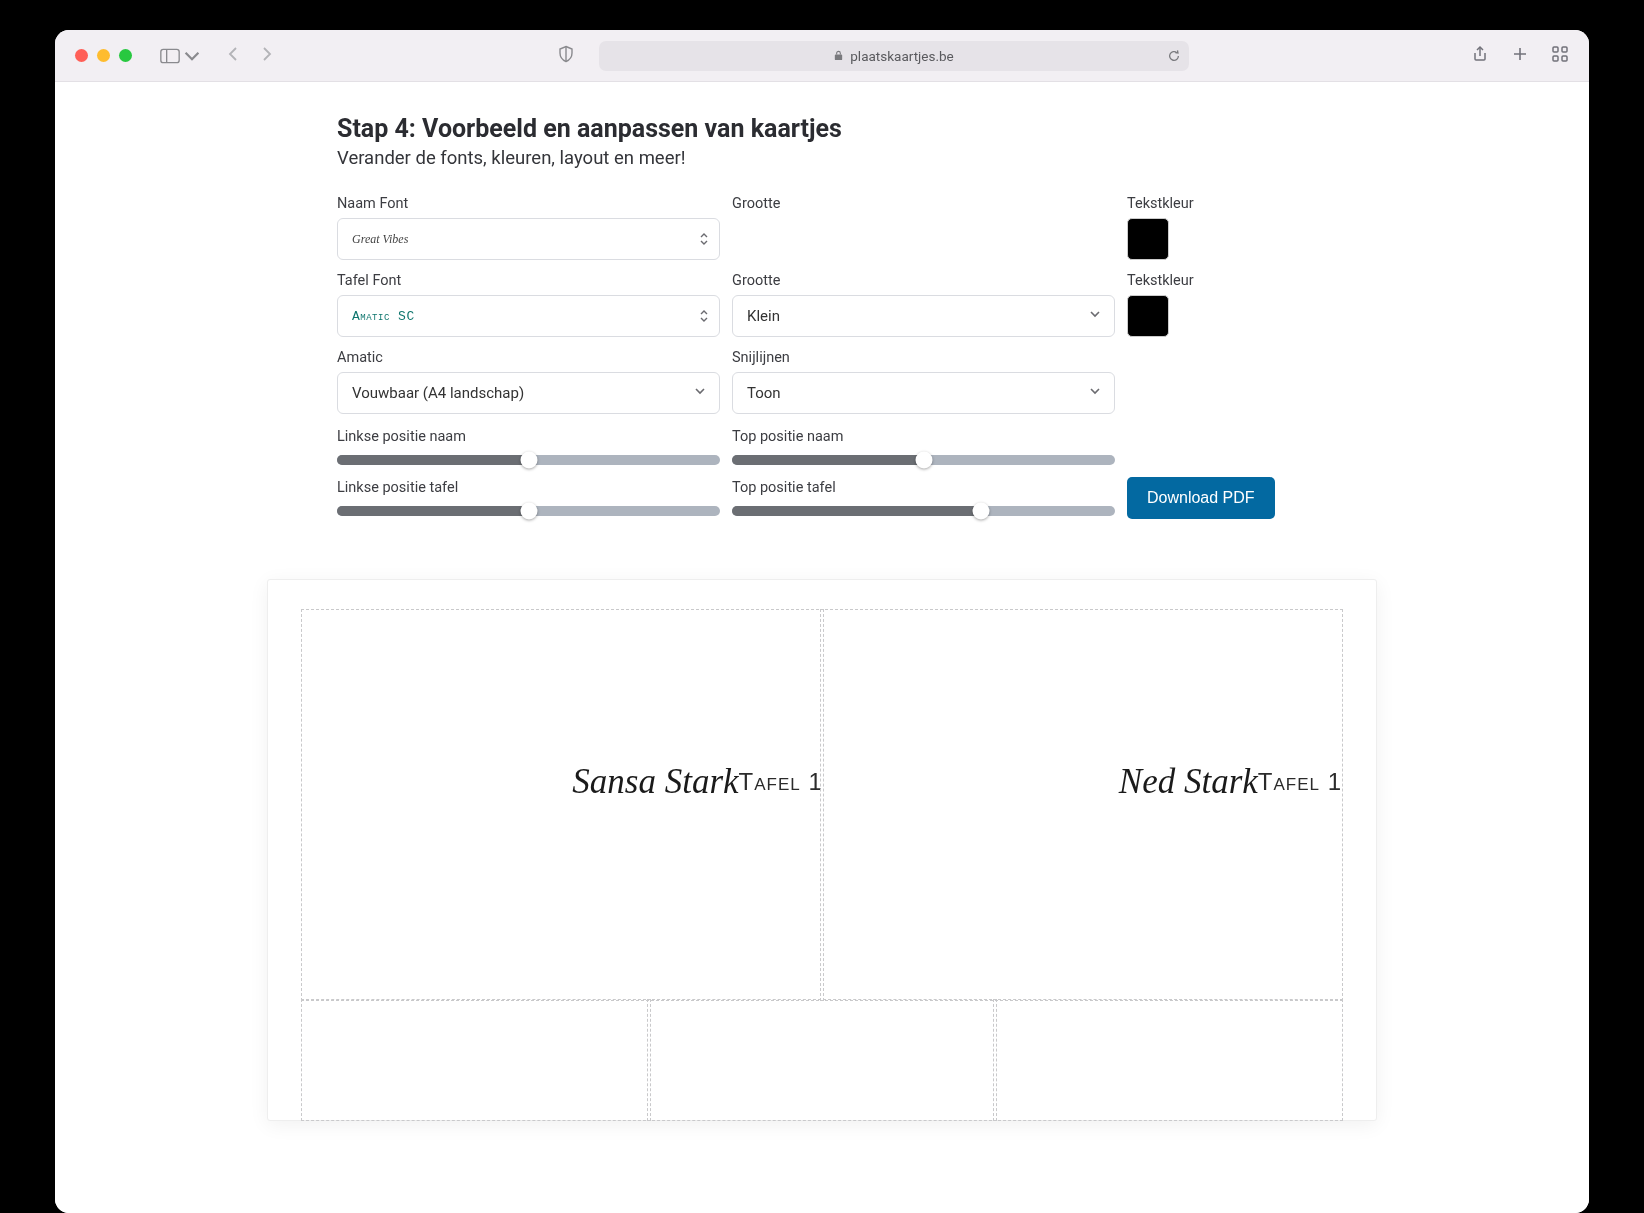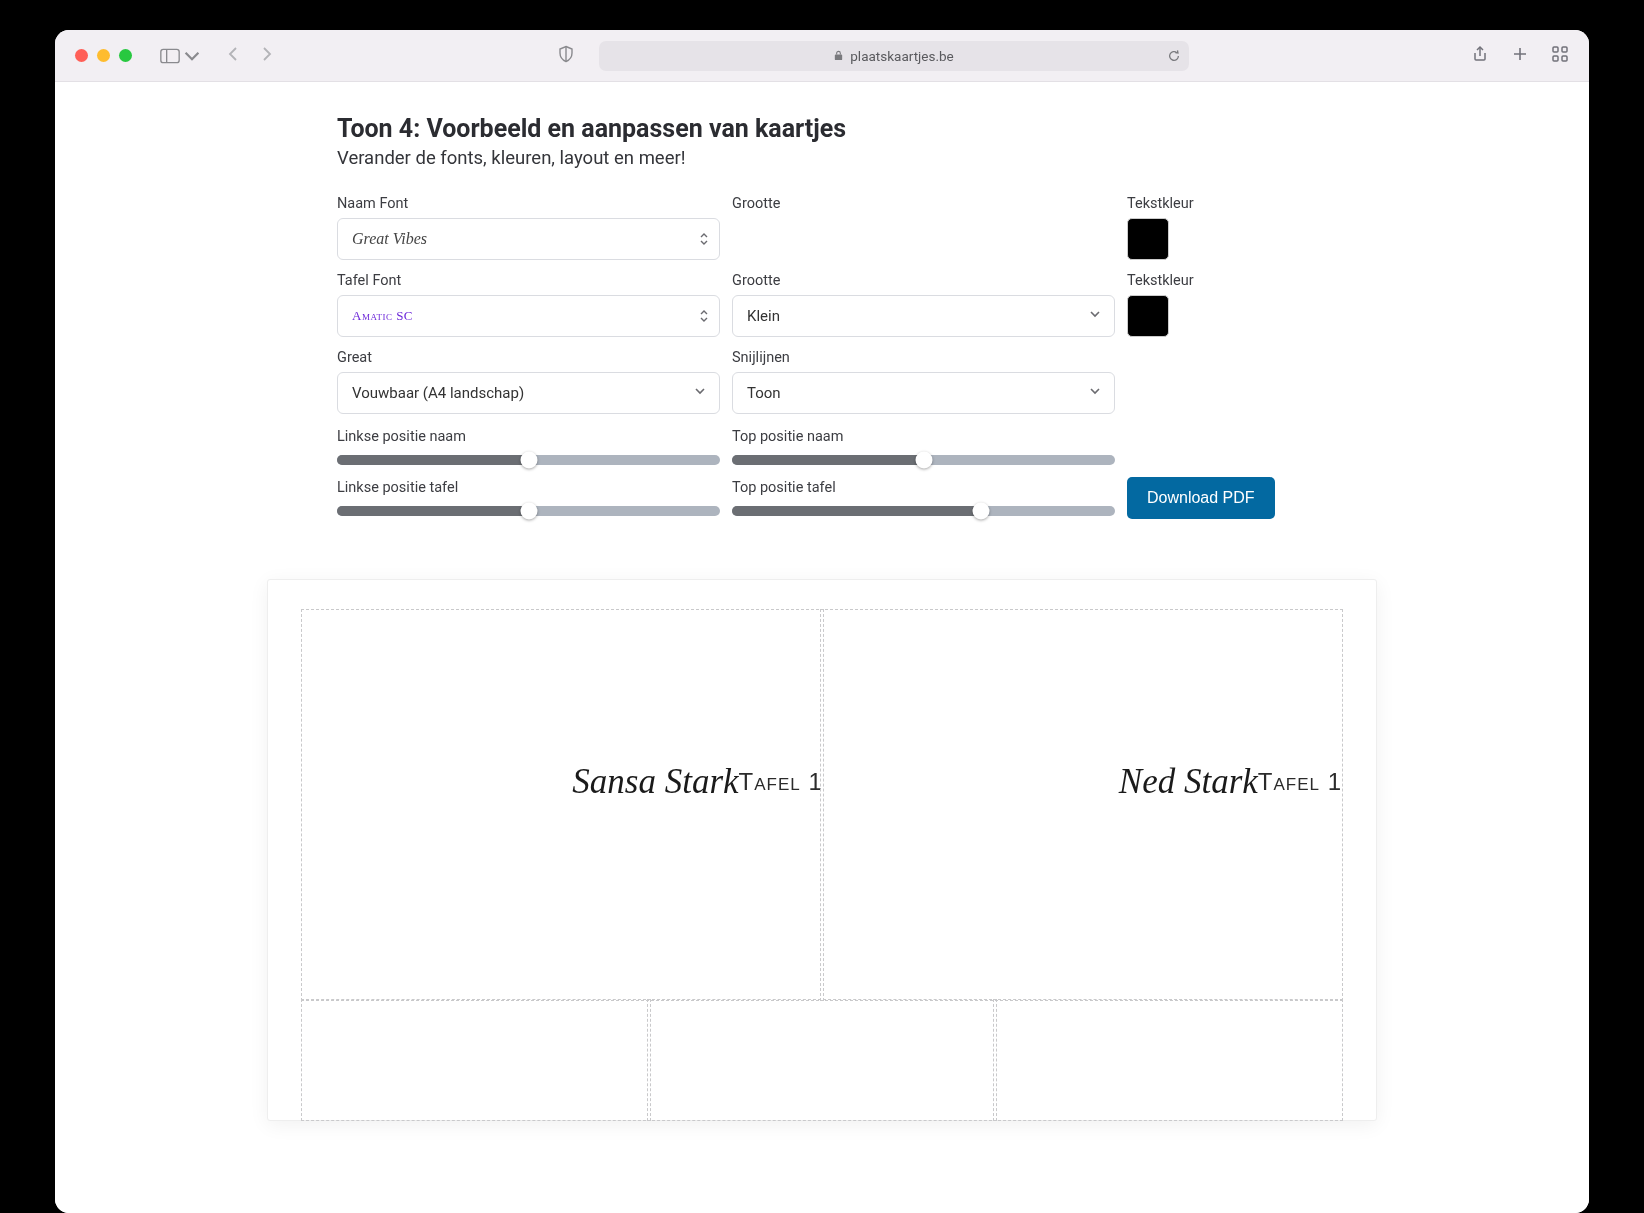--- a/index.html
+++ b/index.html
@@ -109,22 +109,22 @@
   }
   .select .caret{
     position:absolute; right:12px; color:#6b6b70;
   }
   .select .updown{
     position:absolute; right:10px; color:#6b6b70;
     display:flex;flex-direction:column;gap:0;line-height:0;
   }
   .select .updown svg{width:10px;height:7px;}
   .caret svg{width:14px;height:14px;}
-  .font-greatvibes{font-family:"Brush Script MT","Segoe Script",cursive;font-size:16px;font-style:italic;color:#444;}
-  .font-amatic{font-family:Liberation Serif, serif;font-size:13px;letter-spacing:.5px;color:#6d28d9;font-variant:small-caps;}
+  .font-greatvibes{font-family:"Brush Script MT","Segoe Script",cursive;font-size:12px;font-style:italic;color:#444;}
+  .font-amatic{font-family:Liberation Mono, monospace;font-size:13px;letter-spacing:.5px;color:#0f766e;font-variant:small-caps;}
   .color-swatch{
     width:42px;height:42px;border-radius:5px;border:1px solid #ccc;cursor:pointer;
   }
   
   .slider-wrap{padding-top:2px;}
   .slider-wrap label{display:block;font-size:14.5px;color:#3c3d42;margin-bottom:10px;}
   .slider{position:relative;height:10px;border-radius:6px;background:#adb4be;cursor:pointer;}
   .slider .fill{position:absolute;left:0;top:0;height:100%;border-radius:6px;background:#6b6e73;}
   .slider .thumb{position:absolute;top:50%;width:17px;height:17px;border-radius:50%;background:#fff;box-shadow:0 1px 3px rgba(0,0,0,.35);transform:translate(-50%,-50%);}
   .download-cell{display:flex;align-items:flex-end;}
@@ -232,21 +232,21 @@
             <rect x="2" y="2" width="5" height="5" rx="1"></rect>
             <rect x="11" y="2" width="5" height="5" rx="1"></rect>
             <rect x="2" y="11" width="5" height="5" rx="1"></rect>
             <rect x="11" y="11" width="5" height="5" rx="1"></rect>
           </svg></span>
     </div>
   </div>
 
   <div class="content">
     <div class="container">
-      <h2>Toon 4: Voorbeeld en aanpassen van kaartjes</h2>
+      <h2>Stap 4: Voorbeeld en aanpassen van kaartjes</h2>
       <p class="subtitle">Verander de fonts, kleuren, layout en meer!</p>
 
       <div class="form-grid">
 
         <div class="field">
           <label>Naam Font</label>
           <div class="select">
             <span class="font-greatvibes">Great Vibes</span>
             <span class="updown">
               <svg viewBox="0 0 10 7" stroke="currentColor" fill="none" stroke-width="1.4">
@@ -288,21 +288,21 @@
                   <polyline points="3,5 7,9 11,5"></polyline>
                 </svg></span>
           </div>
         </div>
         <div class="field">
           <label>Tekstkleur</label>
           <div class="color-swatch" style="background:#000000"></div>
         </div>
 
         <div class="field">
-          <label>Great</label>
+          <label>Amatic</label>
           <div class="select">
             <span>Vouwbaar (A4 landschap)</span>
             <span class="caret"><svg viewBox="0 0 14 14" stroke="currentColor" fill="none" stroke-width="1.6">
                   <polyline points="3,5 7,9 11,5"></polyline>
                 </svg></span>
           </div>
         </div>
         <div class="field">
           <label>Snijlijnen</label>
           <div class="select">

